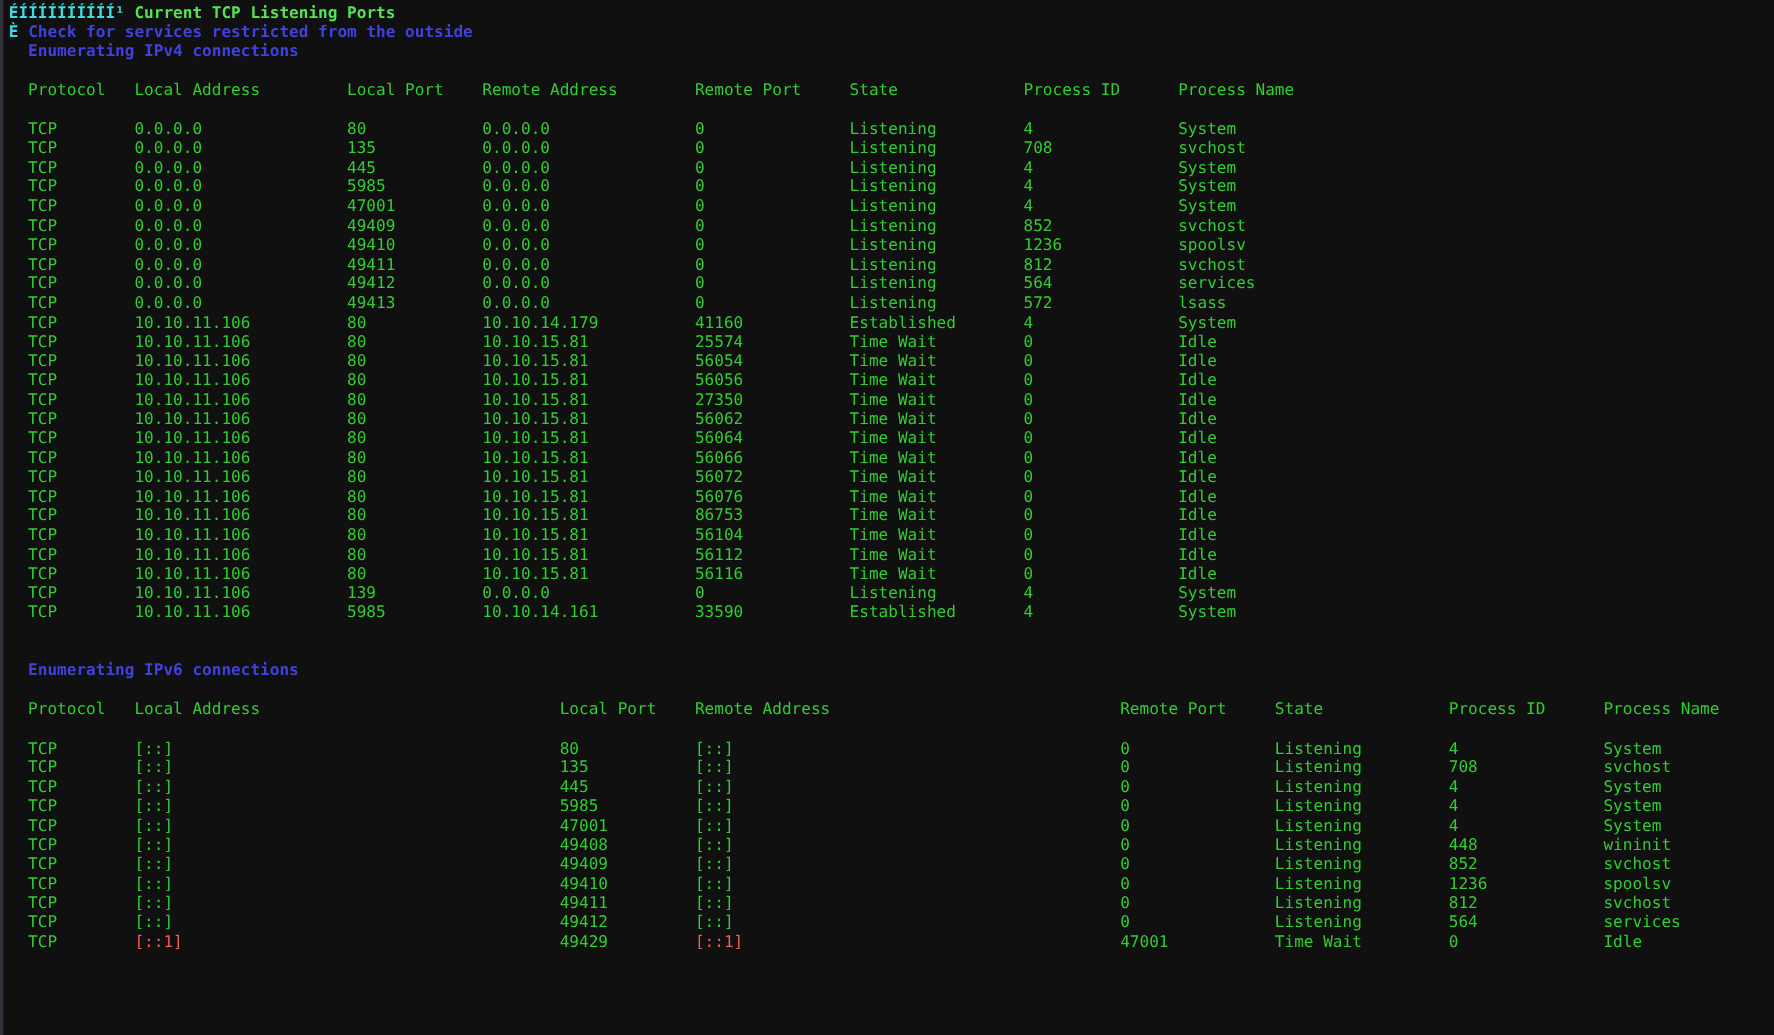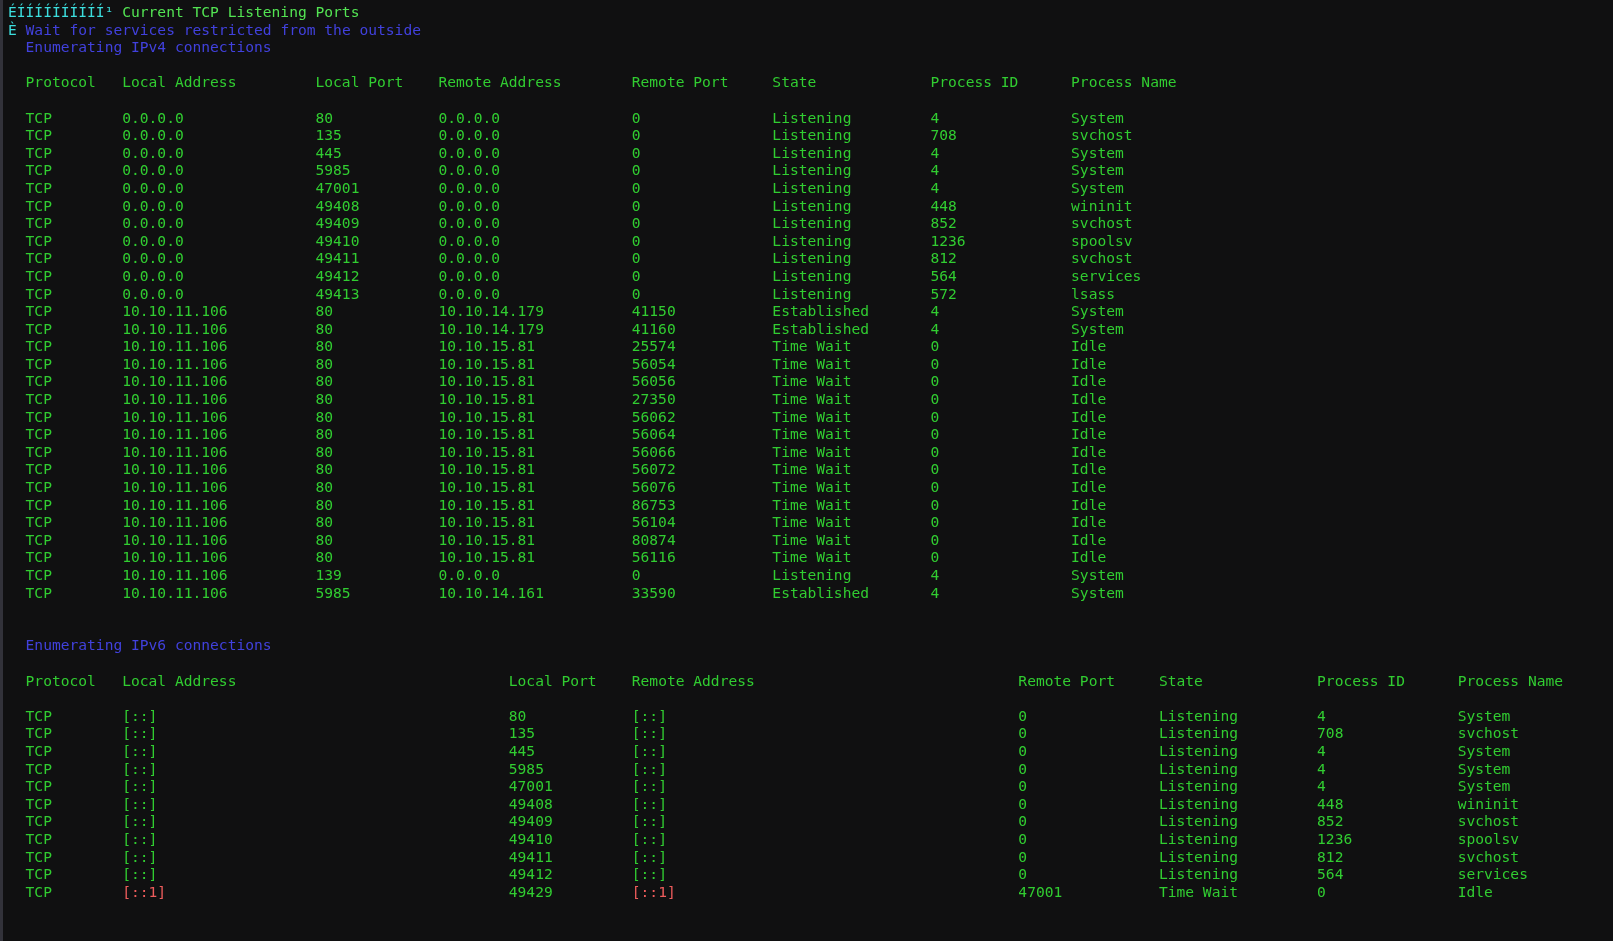--- a/index.html
+++ b/index.html
@@ -11,21 +11,21 @@
     border-left:3px solid #32323a;
     padding:3px 0 0 5px;
     font-family:"DejaVu Sans Mono","Liberation Mono",monospace;
     font-size:14.6px;
     line-height:17.6px;
     color:#31cd31;
     white-space:nowrap;
   }
   .line{height:17.6px;}
   .blank{height:17.6px;}
-  .b{font-weight:normal;}
+  .b{font-weight:bold;}
   .cyan{color:#3cdede;}
   .blue{color:#4141dd;}
   .title{color:#53e453;margin-left:1ch;}
   .subtxt{margin-left:1ch;}
   .indent2{padding-left:2ch;}
   .tbl{padding-left:2ch;}
   .row{height:17.6px;}
   .c{display:inline-block;vertical-align:top;white-space:pre;color:#31cd31;}
   .t4 .c0{width:11ch}.t4 .c1{width:22ch}.t4 .c2{width:14ch}.t4 .c3{width:22ch}
   .t4 .c4{width:16ch}.t4 .c5{width:18ch}.t4 .c6{width:16ch}.t4 .c7{width:auto}
@@ -33,21 +33,21 @@
   .t6 .c4{width:16ch}.t6 .c5{width:18ch}.t6 .c6{width:16ch}.t6 .c7{width:auto}
   .hl .c1,.hl .c3{color:#ee5c5c;}
 </style>
 </head>
 <body>
 
 <div class="terminal">
 
   <div class="line"><span class="cyan b">ÉÍÍÍÍÍÍÍÍÍÍ¹</span><span class="title b">Current TCP Listening Ports</span></div>
 
-  <div class="line"><span class="cyan b">È</span><span class="blue b subtxt">Wait for services restricted from the outside</span></div>
+  <div class="line"><span class="cyan b">È</span><span class="blue b subtxt">Check for services restricted from the outside</span></div>
 
   <div class="line indent2"><span class="blue b">Enumerating IPv4 connections</span></div>
 
   <div class="blank"></div>
 
   <div class="tbl t4">
     <div class="row">
       <span class="c c0">Protocol</span><span class="c c1">Local Address</span><span class="c c2">Local Port</span><span class="c c3">Remote Address</span><span class="c c4">Remote Port</span><span class="c c5">State</span><span class="c c6">Process ID</span><span class="c c7">Process Name</span>
     </div>
     <div class="blank"></div>
@@ -66,23 +66,20 @@
         </div>
 
         <div class="row">
           <span class="c c0">TCP</span><span class="c c1">0.0.0.0</span><span class="c c2">5985</span><span class="c c3">0.0.0.0</span><span class="c c4">0</span><span class="c c5">Listening</span><span class="c c6">4</span><span class="c c7">System</span>
         </div>
 
         <div class="row">
           <span class="c c0">TCP</span><span class="c c1">0.0.0.0</span><span class="c c2">47001</span><span class="c c3">0.0.0.0</span><span class="c c4">0</span><span class="c c5">Listening</span><span class="c c6">4</span><span class="c c7">System</span>
         </div>
 
-        <div class="row">
-          <span class="c c0">TCP</span><span class="c c1">0.0.0.0</span><span class="c c2">49408</span><span class="c c3">0.0.0.0</span><span class="c c4">0</span><span class="c c5">Listening</span><span class="c c6">448</span><span class="c c7">wininit</span>
-        </div>
 
         <div class="row">
           <span class="c c0">TCP</span><span class="c c1">0.0.0.0</span><span class="c c2">49409</span><span class="c c3">0.0.0.0</span><span class="c c4">0</span><span class="c c5">Listening</span><span class="c c6">852</span><span class="c c7">svchost</span>
         </div>
 
         <div class="row">
           <span class="c c0">TCP</span><span class="c c1">0.0.0.0</span><span class="c c2">49410</span><span class="c c3">0.0.0.0</span><span class="c c4">0</span><span class="c c5">Listening</span><span class="c c6">1236</span><span class="c c7">spoolsv</span>
         </div>
 
         <div class="row">
@@ -90,23 +87,20 @@
         </div>
 
         <div class="row">
           <span class="c c0">TCP</span><span class="c c1">0.0.0.0</span><span class="c c2">49412</span><span class="c c3">0.0.0.0</span><span class="c c4">0</span><span class="c c5">Listening</span><span class="c c6">564</span><span class="c c7">services</span>
         </div>
 
         <div class="row">
           <span class="c c0">TCP</span><span class="c c1">0.0.0.0</span><span class="c c2">49413</span><span class="c c3">0.0.0.0</span><span class="c c4">0</span><span class="c c5">Listening</span><span class="c c6">572</span><span class="c c7">lsass</span>
         </div>
 
-        <div class="row">
-          <span class="c c0">TCP</span><span class="c c1">10.10.11.106</span><span class="c c2">80</span><span class="c c3">10.10.14.179</span><span class="c c4">41150</span><span class="c c5">Established</span><span class="c c6">4</span><span class="c c7">System</span>
-        </div>
 
         <div class="row">
           <span class="c c0">TCP</span><span class="c c1">10.10.11.106</span><span class="c c2">80</span><span class="c c3">10.10.14.179</span><span class="c c4">41160</span><span class="c c5">Established</span><span class="c c6">4</span><span class="c c7">System</span>
         </div>
 
         <div class="row">
           <span class="c c0">TCP</span><span class="c c1">10.10.11.106</span><span class="c c2">80</span><span class="c c3">10.10.15.81</span><span class="c c4">25574</span><span class="c c5">Time Wait</span><span class="c c6">0</span><span class="c c7">Idle</span>
         </div>
 
         <div class="row">
@@ -143,21 +137,21 @@
 
         <div class="row">
           <span class="c c0">TCP</span><span class="c c1">10.10.11.106</span><span class="c c2">80</span><span class="c c3">10.10.15.81</span><span class="c c4">86753</span><span class="c c5">Time Wait</span><span class="c c6">0</span><span class="c c7">Idle</span>
         </div>
 
         <div class="row">
           <span class="c c0">TCP</span><span class="c c1">10.10.11.106</span><span class="c c2">80</span><span class="c c3">10.10.15.81</span><span class="c c4">56104</span><span class="c c5">Time Wait</span><span class="c c6">0</span><span class="c c7">Idle</span>
         </div>
 
         <div class="row">
-          <span class="c c0">TCP</span><span class="c c1">10.10.11.106</span><span class="c c2">80</span><span class="c c3">10.10.15.81</span><span class="c c4">80874</span><span class="c c5">Time Wait</span><span class="c c6">0</span><span class="c c7">Idle</span>
+          <span class="c c0">TCP</span><span class="c c1">10.10.11.106</span><span class="c c2">80</span><span class="c c3">10.10.15.81</span><span class="c c4">56112</span><span class="c c5">Time Wait</span><span class="c c6">0</span><span class="c c7">Idle</span>
         </div>
 
         <div class="row">
           <span class="c c0">TCP</span><span class="c c1">10.10.11.106</span><span class="c c2">80</span><span class="c c3">10.10.15.81</span><span class="c c4">56116</span><span class="c c5">Time Wait</span><span class="c c6">0</span><span class="c c7">Idle</span>
         </div>
 
         <div class="row">
           <span class="c c0">TCP</span><span class="c c1">10.10.11.106</span><span class="c c2">139</span><span class="c c3">0.0.0.0</span><span class="c c4">0</span><span class="c c5">Listening</span><span class="c c6">4</span><span class="c c7">System</span>
         </div>
 

